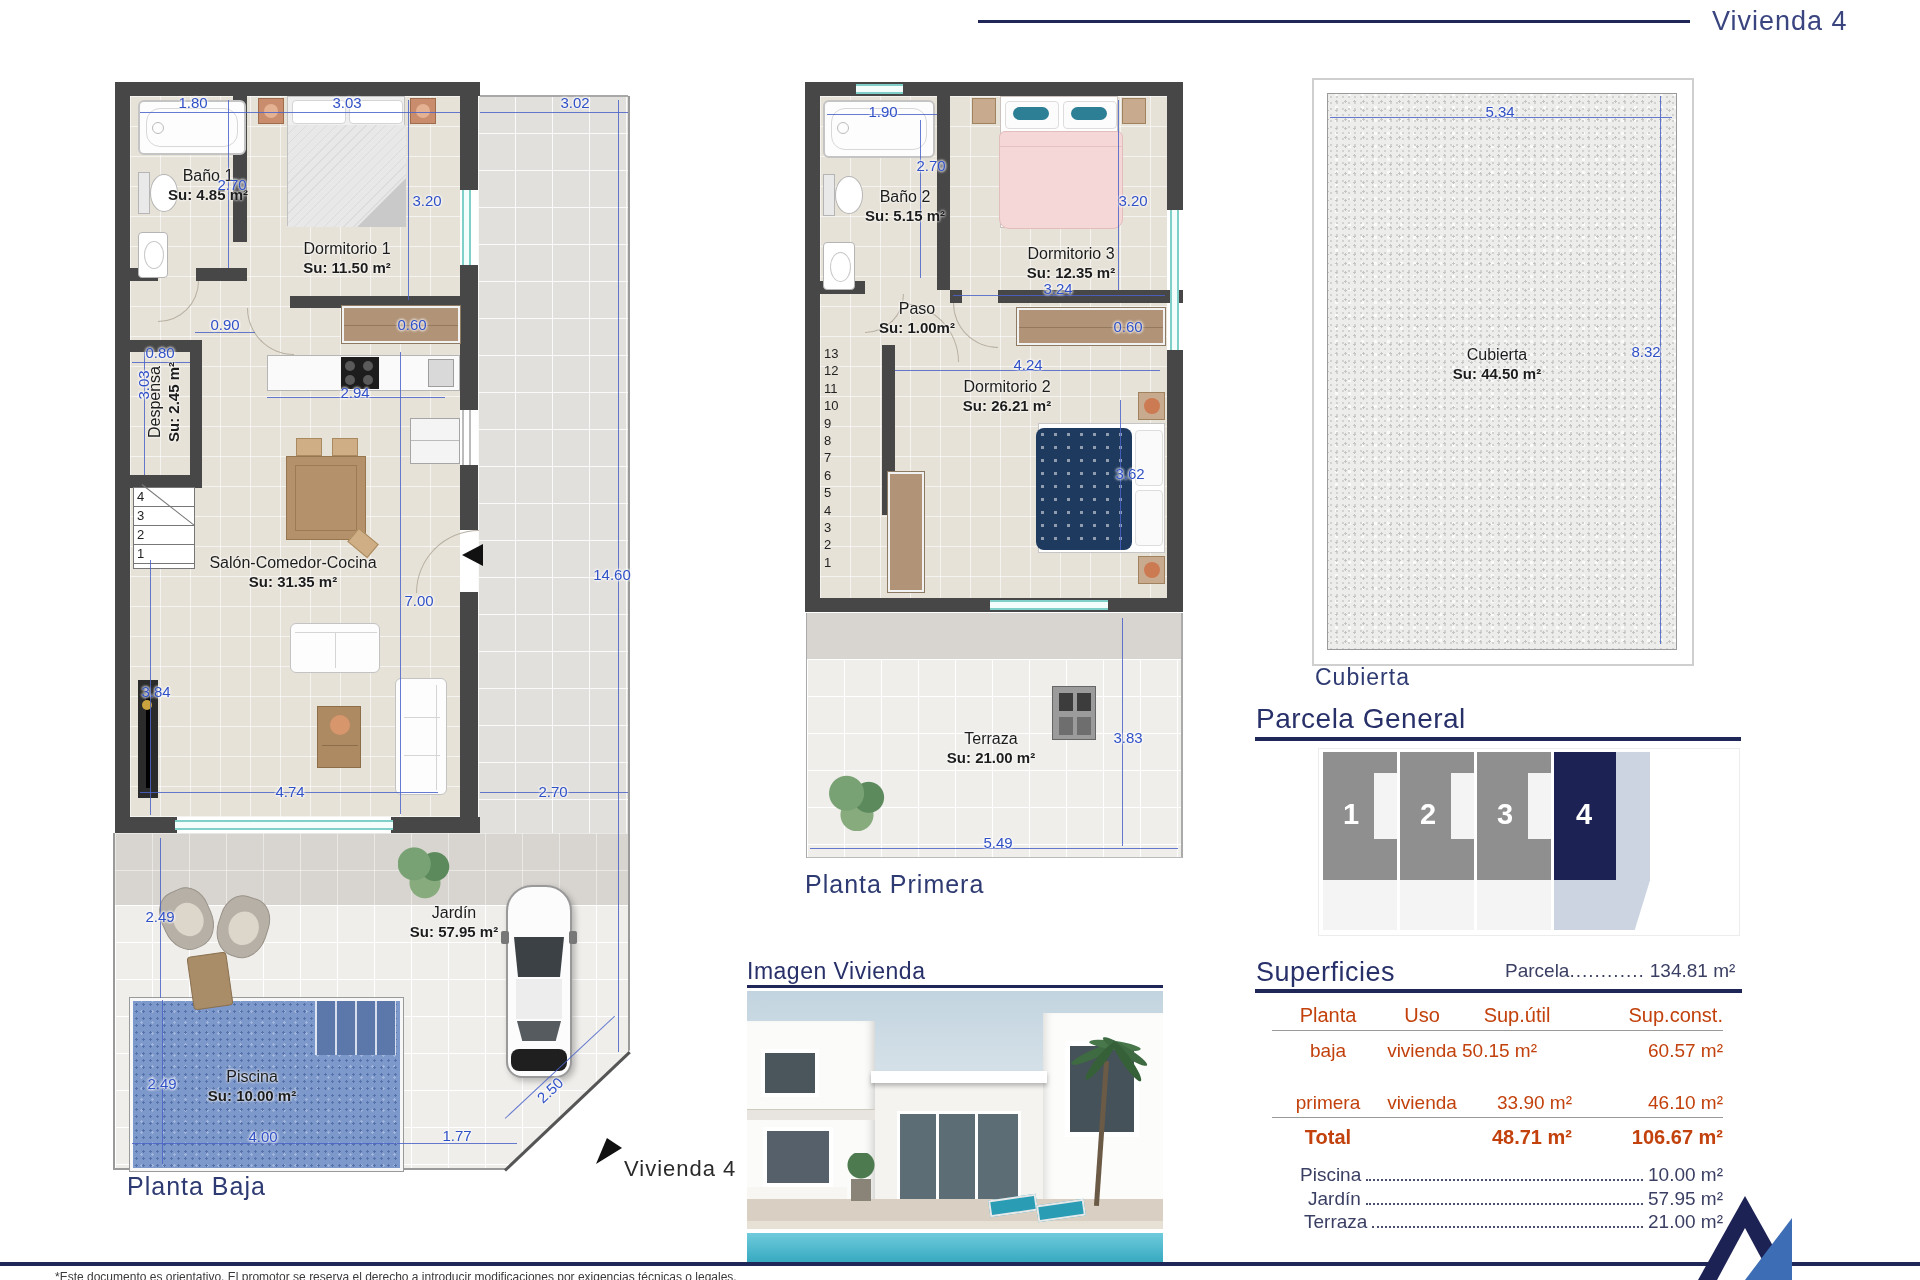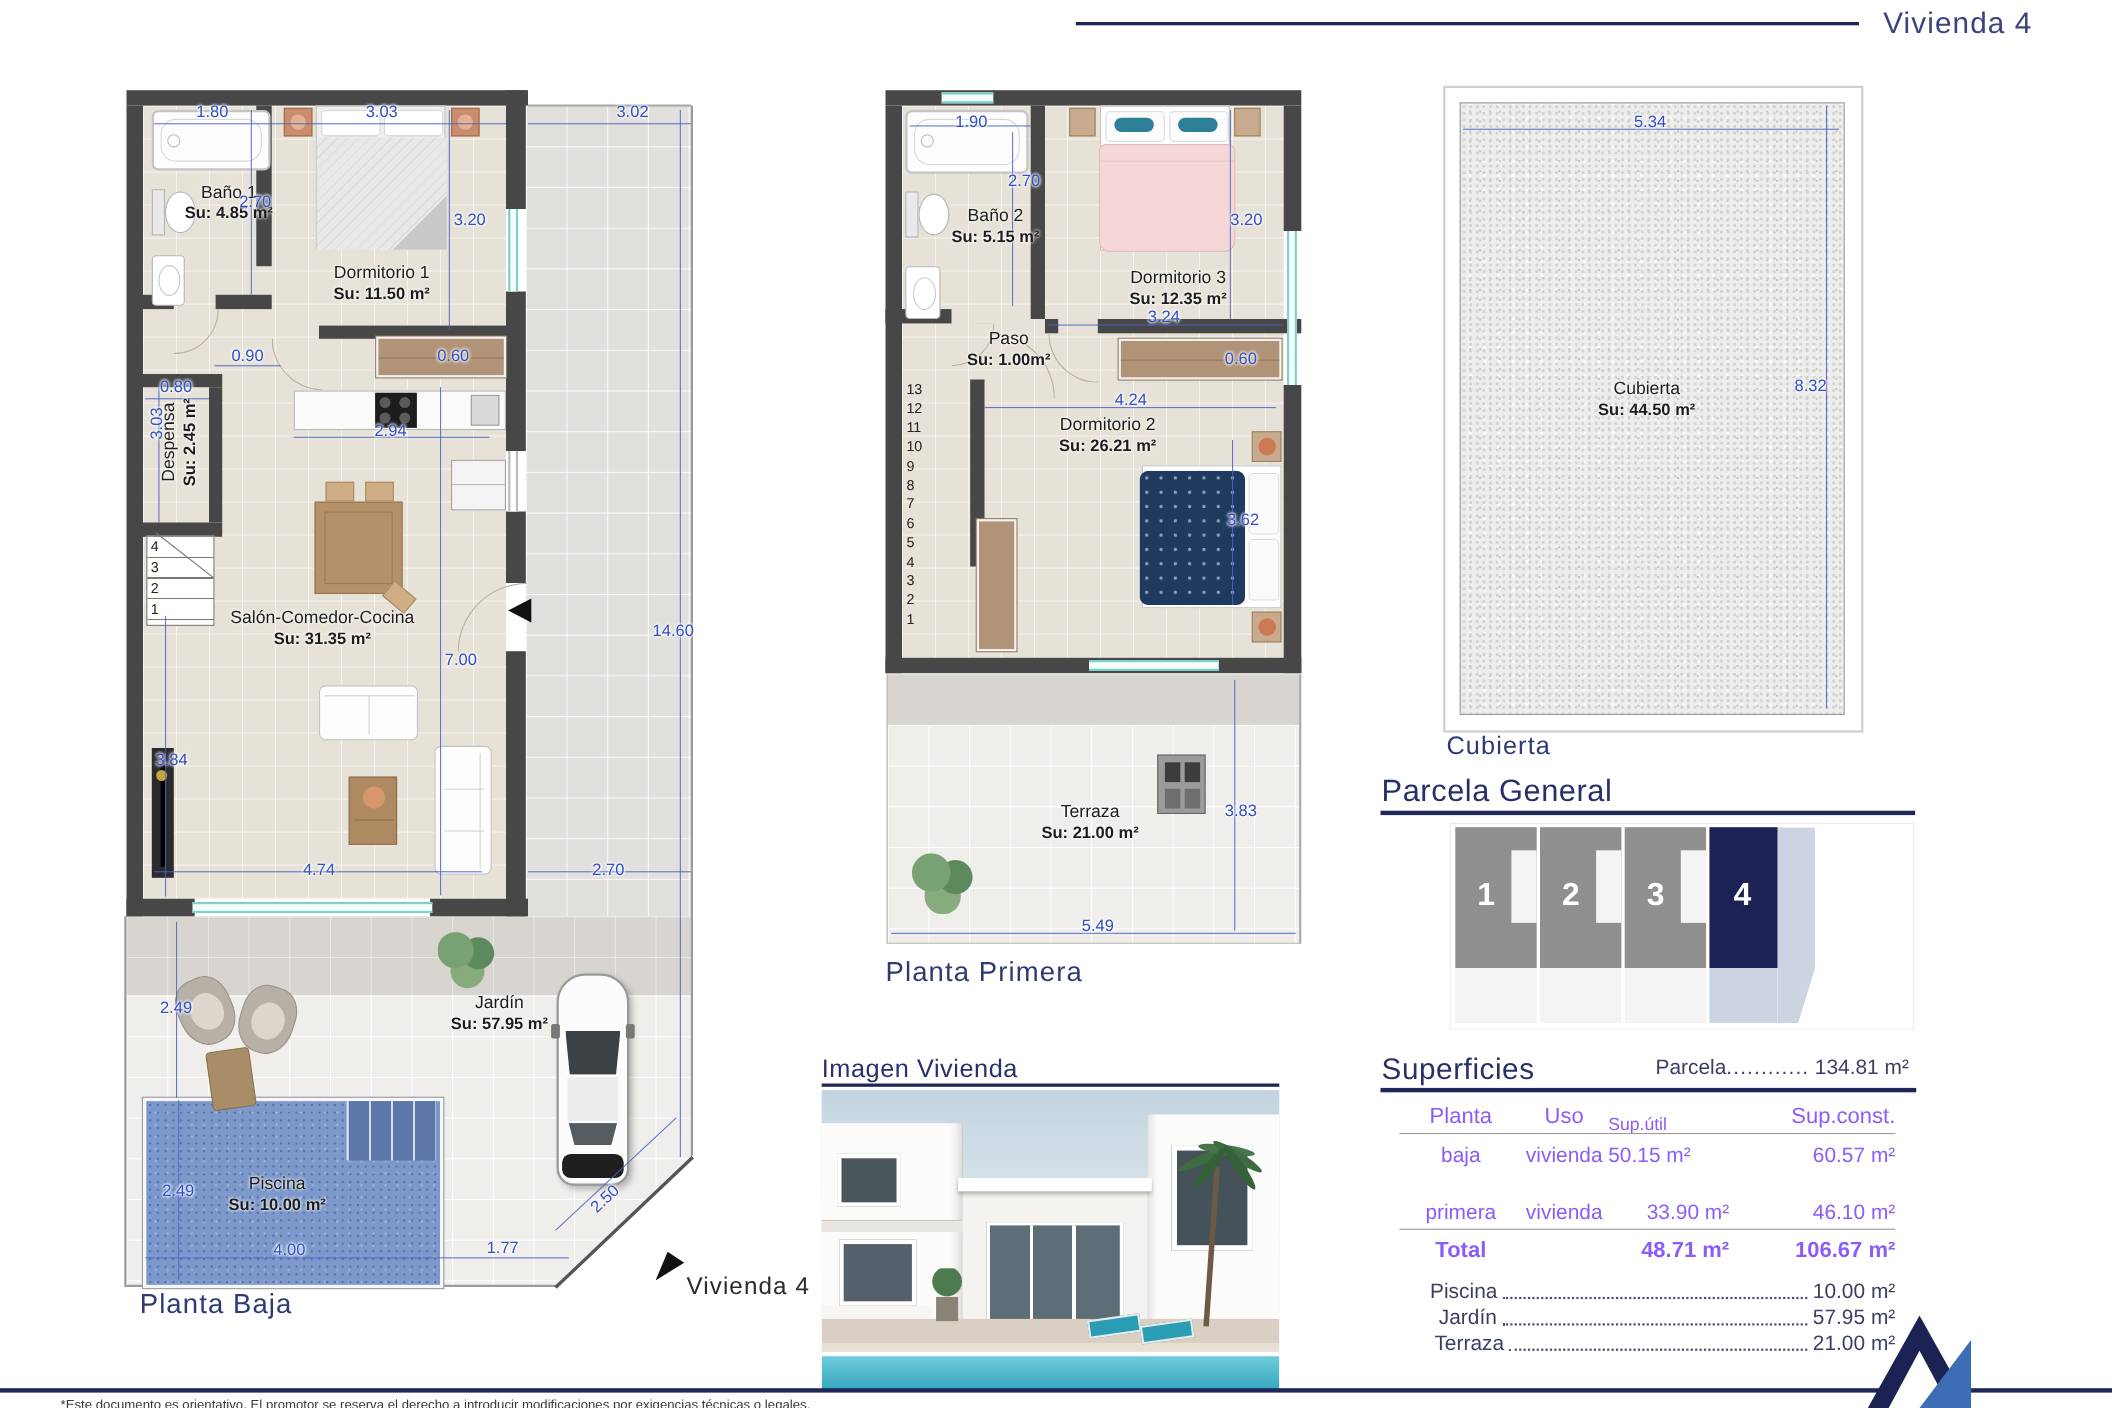--- a/index.html
+++ b/index.html
@@ -41,21 +41,21 @@
   .rlabel{position:absolute;text-align:center;color:#1c1c1c;z-index:38;line-height:1.25;
        transform:translate(-50%,-50%);text-shadow:0 0 3px rgba(255,255,255,.9),0 0 3px rgba(255,255,255,.9);}
   .rlabel .nm{font-size:16px}
   .rlabel .ar{font-size:15px;font-weight:bold}
   .caption{position:absolute;color:#2e3a72;font-size:25px;letter-spacing:1px;z-index:45}
   .sect-title{position:absolute;color:#283069;z-index:45;letter-spacing:.5px}
   .win-h{position:absolute;background:#f3fdfc;border-top:2px solid #7fd0c8;border-bottom:2px solid #7fd0c8;z-index:22;box-sizing:border-box}
   .win-v{position:absolute;background:#f3fdfc;border-left:2px solid #7fd0c8;border-right:2px solid #7fd0c8;z-index:22;box-sizing:border-box}
   .furn{position:absolute;z-index:26;box-sizing:border-box}
   .stairnum{position:absolute;font-size:13px;color:#222;z-index:30}
-  .tcell{position:absolute;color:#8b5cf6;font-size:19px}
+  .tcell{position:absolute;color:#c2410c;font-size:19px}
   .dotrow{position:absolute;display:flex;align-items:flex-end;color:#3a3f63;font-size:19px;z-index:45}
   .dotrow .lead{flex:1;border-bottom:2px dotted #4a4f6e;margin:0 5px 5px 5px;height:1px}
   .whitebox{background:#fff}
 </style>
 </head>
 <body>
 
 <div id="stage">
 
   <div class="abs" style="left:978px;top:20px;width:712px;height:3px;background:#1f2758;"></div>
@@ -347,21 +347,21 @@
   <div class="dotrow" style="left:1505px;top:960px;width:233px">
     <span>Parcela</span>
     <span style="letter-spacing:1px">............</span>
     <span style="margin-left:5px">134.81 m²</span>
   </div>
   <div class="abs" style="left:1255px;top:989px;width:487px;height:4px;background:#1f2758;"></div>
 
   <div class="abs" style="left:1272px;top:998px;width:451px;height:240px;z-index:45">
     <span class="tcell" style="left:14px;top:6px;width:84px;text-align:center;font-size:20px">Planta</span>
     <span class="tcell" style="left:110px;top:6px;width:80px;text-align:center;font-size:20px">Uso</span>
-    <span class="tcell" style="left:190px;top:16px;width:110px;text-align:left;font-size:16px">Sup.útil</span>
+    <span class="tcell" style="left:190px;top:6px;width:110px;text-align:center;font-size:20px">Sup.útil</span>
     <span class="tcell" style="left:310px;top:6px;width:141px;text-align:right;font-size:20px">Sup.const.</span>
     <div class="abs" style="left:0;top:32px;width:451px;height:1px;background:#9a9a9a"></div>
 
     <span class="tcell" style="left:14px;top:42px;width:84px;text-align:center">baja</span>
     <span class="tcell" style="left:110px;top:42px;width:80px;text-align:center">vivienda</span>
     <span class="tcell" style="left:190px;top:42px;width:110px;">50.15 m²</span>
     <span class="tcell" style="left:310px;top:42px;width:141px;text-align:right">60.57 m²</span>
 
     <span class="tcell" style="left:14px;top:94px;width:84px;text-align:center">primera</span>
     <span class="tcell" style="left:110px;top:94px;width:80px;text-align:center">vivienda</span>

